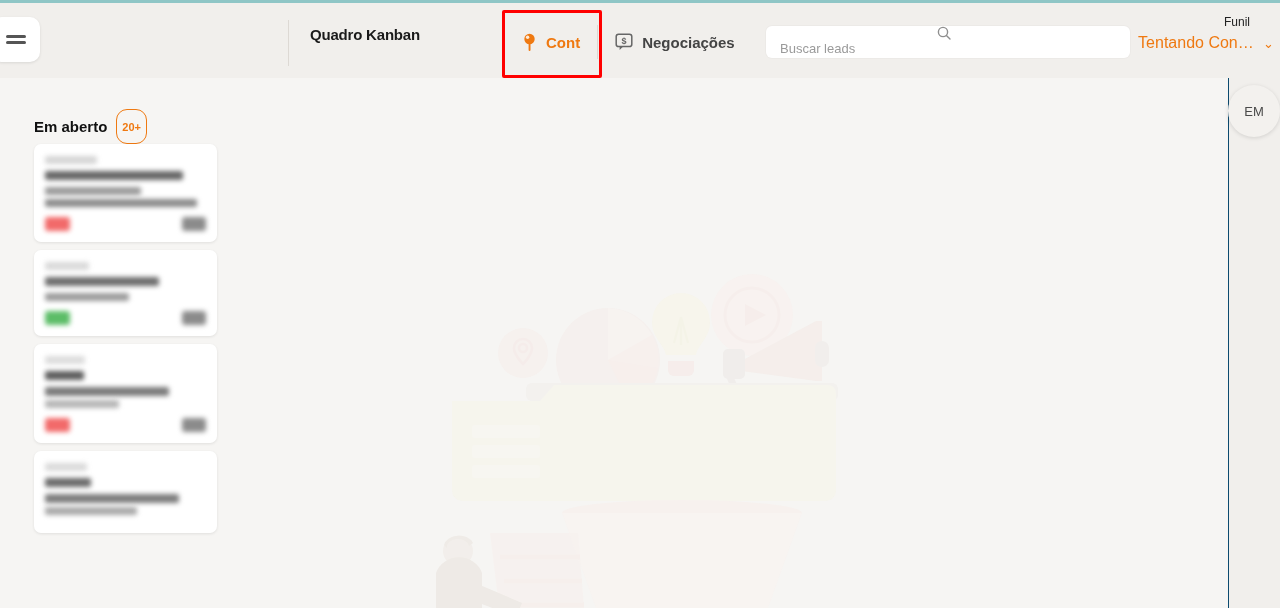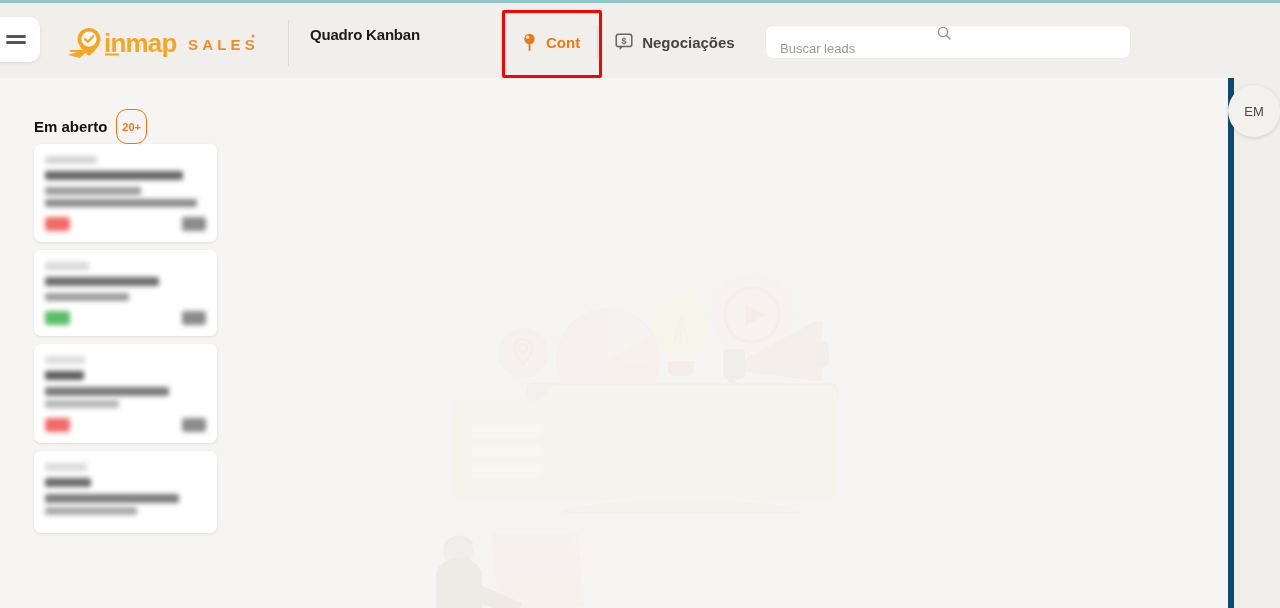--- a/index.html
+++ b/index.html
@@ -274,21 +274,21 @@
   .badge.red { background: #f26a6a; width: 25px; }
   .badge.green { background: #5cbd67; width: 25px; }
   .badge.gray { background: #8b8b8b; width: 24px; }
 
   
   .right-rail {
     position: absolute;
     top: 78px; right: 0;
     width: 52px; height: 530px;
     background: #f1efec;
-    border-left: 6px solid #0c4a6e;
+    border-left: 1px solid #0c4a6e;
   }
   .avatar {
     position: absolute;
     top: 7px; right: 0px;
     width: 52px; height: 52px;
     border-radius: 50%;
     background: #f3f1ee;
     box-shadow: 0 1px 4px rgba(0,0,0,0.13);
     display: flex;
     align-items: center;
@@ -307,37 +307,20 @@
 
   <div class="header">
 
     <div class="menu-btn">
       <span class="bars">
         <i></i>
           <i></i>
       </span>
     </div>
 
-    <div class="logo">
-      <svg width="200" height="36" viewBox="0 0 200 36">
-
-        <path d="M4 30 L26 23 L16 33 Z" fill="#f5a623"></path>
-        <path d="M6 26 L30 26" stroke="#f5a623" stroke-width="2" fill="none"></path>
-
-        <path d="M25 3 C18.5 3 13.5 8 13.5 14.3 C13.5 22 25 31 25 31 C25 31 36.5 22 36.5 14.3 C36.5 8 31.5 3 25 3 Z" fill="#f5a623"></path>
-        <circle cx="25" cy="14" r="7.6" fill="#ffffff"></circle>
-        <path d="M21 14.2 L23.8 17 L29.2 11" stroke="#f5a623" stroke-width="2.4" fill="none" stroke-linecap="round" stroke-linejoin="round"></path>
-
-        <text x="40" y="27" font-family="Liberation Sans, sans-serif" font-size="26" font-weight="bold" fill="#f5a623" letter-spacing="-0.8">inmap</text>
-        <line x1="41" y1="29.5" x2="55" y2="29.5" stroke="#f5a623" stroke-width="2"></line>
-
-        <text x="124" y="25" font-family="Liberation Sans, sans-serif" font-size="15" font-weight="bold" fill="#ef8d2c" letter-spacing="4.2">SALES</text>
-        <circle cx="189" cy="11" r="1.5" fill="#ef8d2c"></circle>
-      </svg>
-    </div>
 
     <div class="title-divider"></div>
 
     <div class="page-title">Quadro Kanban</div>
 
     <div class="tabs">
 
       <div class="tab active">
         <svg width="15" height="19" viewBox="0 0 15 19">
           <circle cx="7.5" cy="6" r="5.2" fill="#ef7911"></circle>
@@ -361,20 +344,27 @@
     </div>
 
     <div class="search-wrap">
       <svg width="14" height="14" viewBox="0 0 14 14">
         <circle cx="6" cy="6" r="4.6" fill="none" stroke="#8f8f8f" stroke-width="1.4"></circle>
         <line x1="9.4" y1="9.4" x2="13" y2="13" stroke="#8f8f8f" stroke-width="1.4" stroke-linecap="round"></line>
       </svg>
       <input class="search-input" type="text" placeholder="Buscar leads" style="">
     </div>
 
+    <div class="funnel">
+      <div class="funnel-label">Funil</div>
+      <div class="funnel-value-row">
+        <span class="funnel-value">Tentando Cont…</span>
+        <span class="chev">⌄</span>
+      </div>
+    </div>
 
   </div>
 
   <div class="highlight-box"></div>
 
   <div class="board">
 
     <svg class="watermark" viewBox="0 0 440 420">
       <g opacity="0.55">
 

